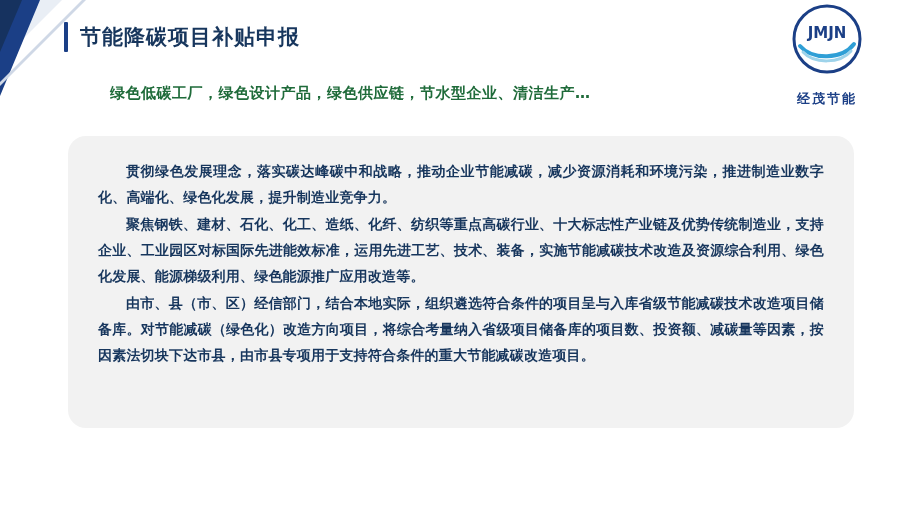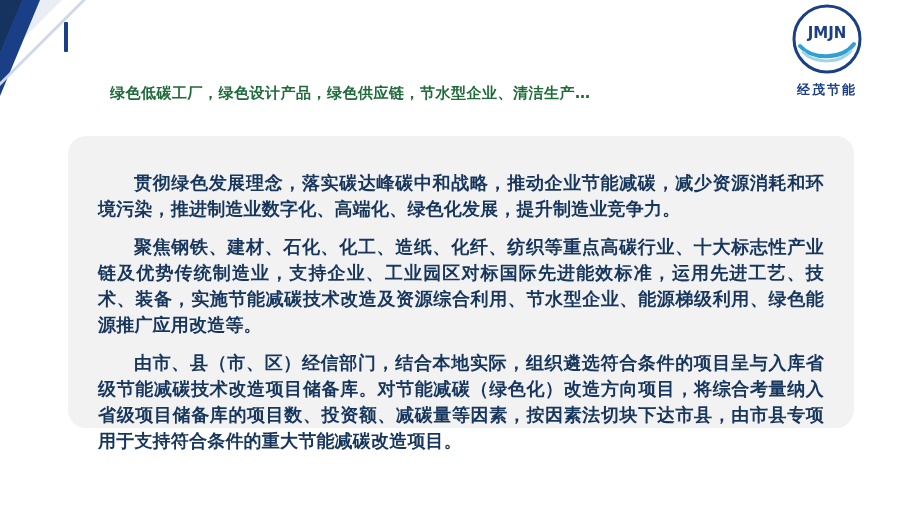--- a/index.html
+++ b/index.html
@@ -74,21 +74,21 @@
     text-align: center;
   }
   .logo-mark {
     width: 74px;
     height: 74px;
     margin: 0 auto;
     position: relative;
   }
   .logo-mark svg { display: block; }
   .logo-text {
-    margin-top: 5px;
+    margin-top: 14px;
     font-family: "DejaVu Sans", "Liberation Sans", sans-serif;
     font-size: 13px;
     font-weight: bold;
     color: #1b3f86;
     letter-spacing: 2px;
   }
 
   
   .subtitle {
     position: absolute;
@@ -110,27 +110,27 @@
     width: 786px;
     height: 292px;
     background: #f2f2f2;
     border-radius: 18px;
   }
   .body-inner {
     padding: 22px 30px 10px 30px;
   }
   .para {
     font-family: "DejaVu Sans", "Liberation Sans", sans-serif;
-    font-size: 18px;
+    font-size: 14px;
     font-weight: bold;
     color: #17365d;
     line-height: 26px;
     text-indent: 2em;
     text-align: justify;
-    margin: 12px 0 1px 0;
+    margin: 0 0 1px 0;
     letter-spacing: 0.2px;
   }
 </style>
 </head>
 <body>
 
 <div class="slide">
 
   <div class="corner-wrap">
     <svg width="110" height="110" viewBox="0 0 110 110" xmlns="http://www.w3.org/2000/svg">
@@ -138,38 +138,39 @@
       <polygon points="0,0 62,0 0,62" fill="#e9eef5"></polygon>
       <polygon points="0,0 40,0 0,96" fill="#1b3f86"></polygon>
       <polygon points="0,0 22,0 0,52" fill="#16325f"></polygon>
       <path d="M 82 0 L 0 82 L 0 86 L 86 0 Z" fill="#cfd8e6"></path>
     </svg>
   </div>
 
   <div class="header">
     <div class="title-bar">
       <div class="title-accent"></div>
+      <div class="doc-title">节能降碳项目补贴申报</div>
     </div>
 
     <div class="logo-block">
       <div class="logo-mark">
         <svg width="74" height="74" viewBox="0 0 74 74" xmlns="http://www.w3.org/2000/svg">
           <circle cx="37" cy="37" r="33" fill="none" stroke="#1b3f86" stroke-width="3"></circle>
           <path d="M 10 44 C 22 58, 52 58, 64 42" fill="none" stroke="#2f9fd6" stroke-width="4" stroke-linecap="round"></path>
           <path d="M 13 50 C 24 62, 50 62, 61 49" fill="none" stroke="#9ed3ea" stroke-width="3" stroke-linecap="round"></path>
           <text x="37" y="36" text-anchor="middle" font-family="DejaVu Sans, sans-serif" font-size="15" font-weight="bold" fill="#1b3f86">JMJN</text>
         </svg>
       </div>
       <div class="logo-text">经茂节能</div>
     </div>
   </div>
 
   <div class="subtitle">绿色低碳工厂，绿色设计产品，绿色供应链，节水型企业、清洁生产…</div>
 
   <div class="body-card">
     <div class="body-inner">
       <p class="para">贯彻绿色发展理念，落实碳达峰碳中和战略，推动企业节能减碳，减少资源消耗和环境污染，推进制造业数字化、高端化、绿色化发展，提升制造业竞争力。</p>
-      <p class="para">聚焦钢铁、建材、石化、化工、造纸、化纤、纺织等重点高碳行业、十大标志性产业链及优势传统制造业，支持企业、工业园区对标国际先进能效标准，运用先进工艺、技术、装备，实施节能减碳技术改造及资源综合利用、节水型企业、能源梯级利用、绿色能源推广应用改造等。</p>
+      <p class="para">聚焦钢铁、建材、石化、化工、造纸、化纤、纺织等重点高碳行业、十大标志性产业链及优势传统制造业，支持企业、工业园区对标国际先进能效标准，运用先进工艺、技术、装备，实施节能减碳技术改造及资源综合利用、绿色化发展、能源梯级利用、绿色能源推广应用改造等。</p>
       <p class="para">由市、县（市、区）经信部门，结合本地实际，组织遴选符合条件的项目呈与入库省级节能减碳技术改造项目储备库。对节能减碳（绿色化）改造方向项目，将综合考量纳入省级项目储备库的项目数、投资额、减碳量等因素，按因素法切块下达市县，由市县专项用于支持符合条件的重大节能减碳改造项目。</p>
     </div>
   </div>
 
 </div>
 
 </body></html>

